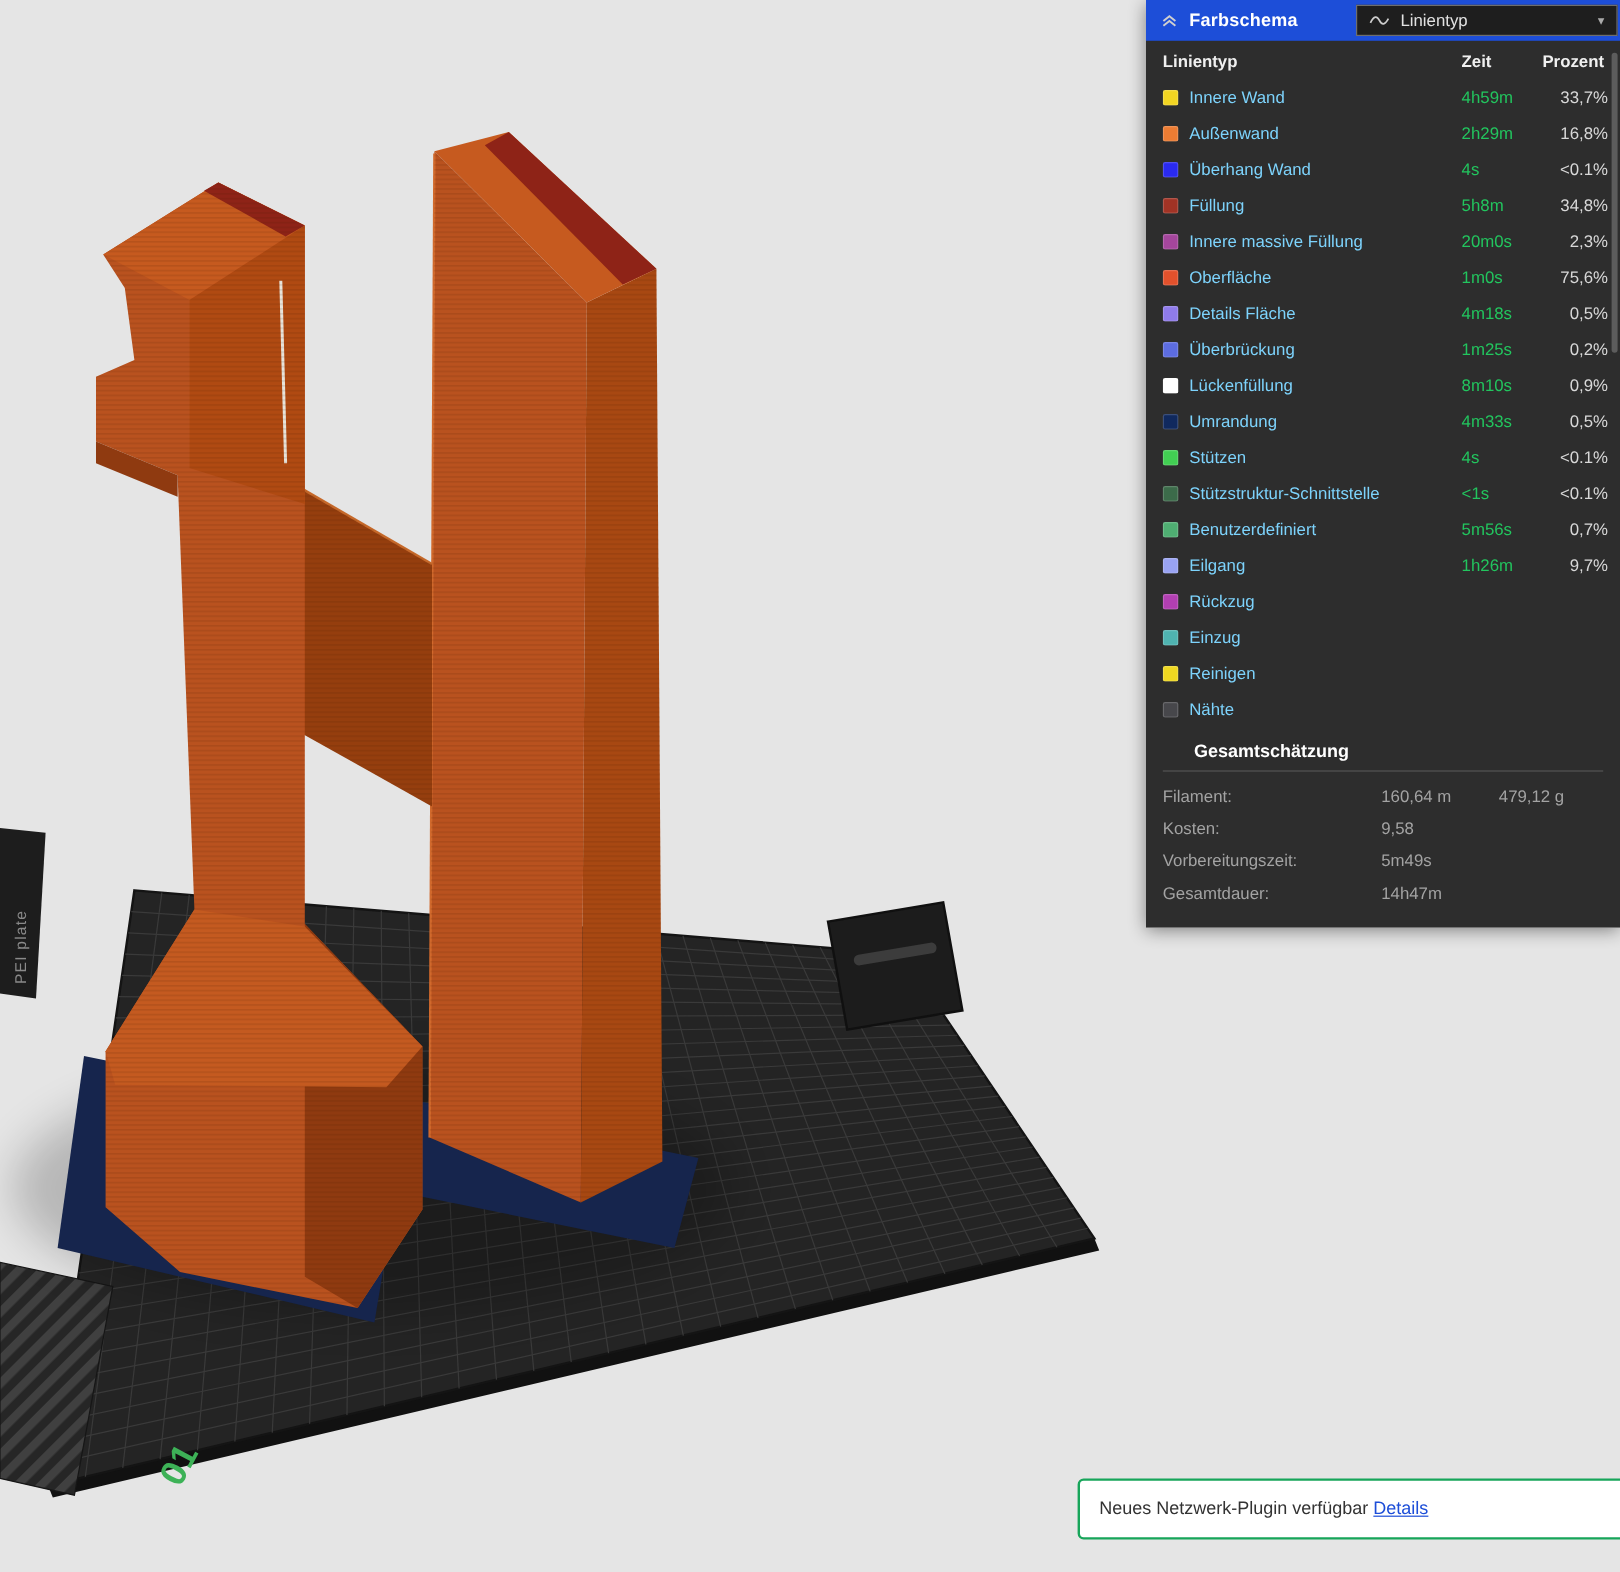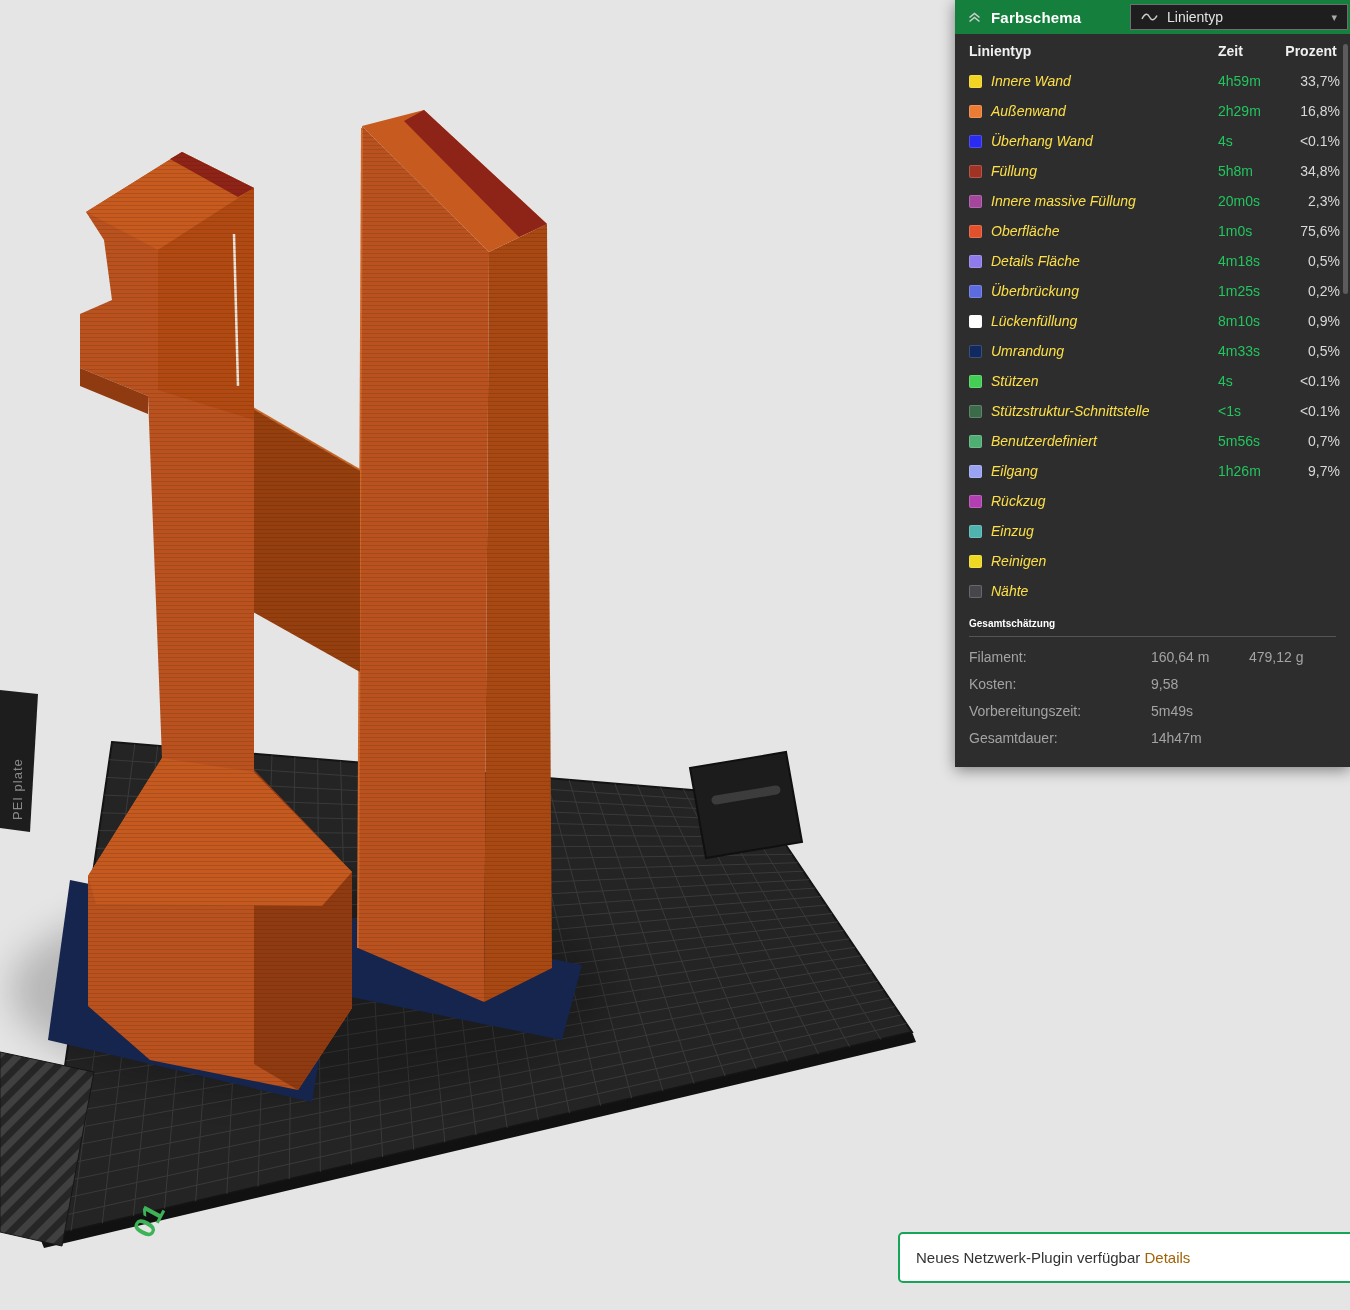--- a/index.html
+++ b/index.html
@@ -12,21 +12,21 @@
   [data-name="plate-grid"] line{stroke:#3a3a3a;stroke-width:1;}
 
   
   .panel{
     position:absolute;left:955px;top:0;width:395px;box-sizing:border-box;
     background:rgba(38,38,38,0.97);color:#d6d6d6;
     box-shadow:0 3px 14px rgba(0,0,0,.45);
     font-size:14px;
   }
   .panel-header{
-    display:flex;align-items:center;height:34px;background:#15803d;
+    display:flex;align-items:center;height:34px;background:#1d4ed8;
     padding-left:12px;gap:9px;
   }
   .panel-title{font-weight:bold;color:#ffffff;font-size:15px;letter-spacing:.2px;}
   .icon-btn{display:flex;align-items:center;cursor:pointer;}
   .dropdown{
     margin-left:auto;display:flex;align-items:center;gap:9px;
     height:24px;min-width:196px;padding:0 10px;margin-right:2px;
     border:1px solid #6e6e6e;background:#1e1e1e;color:#e2e2e2;cursor:pointer;
   }
   .dropdown .caret{margin-left:auto;color:#aaa;font-size:11px;}
@@ -39,38 +39,38 @@
   .legend-head .h-type{grid-column:1/3;}
   .legend-head .h-pct{text-align:center;}
   .lrow{
     display:grid;grid-template-columns:22px 1fr 64px 58px;
     align-items:center;height:30px;
   }
   .swatch{
     width:13px;height:13px;border-radius:2px;
     border:1px solid rgba(255,255,255,.18);box-sizing:border-box;
   }
-  .lbl{white-space:nowrap;color:#fde047;font-style:italic;}
+  .lbl{white-space:nowrap;color:#7dd3fc;}
   .time{color:#22c55e;}
   .pct{text-align:right;color:#d8d8d8;}
 
   .summary{padding:8px 14px 16px 14px;}
-  .summary-title{font-weight:bold;color:#ffffff;font-size:10px;padding:4px 0 7px 0;}
+  .summary-title{font-weight:bold;color:#ffffff;font-size:15px;padding:4px 0 7px 0;margin-left:26px;}
   .summary-divider{border:none;border-top:1px solid #555;margin:0 0 6px 0;}
   .srow{display:grid;grid-template-columns:182px 98px 1fr;align-items:center;height:27px;color:#a3a3a3;}
 
   .scrollbar{position:absolute;right:2px;top:44px;width:5px;height:250px;background:#5c5c5c;border-radius:3px;}
 
   
   .toast{
     position:absolute;left:898px;top:1232px;width:470px;box-sizing:border-box;
     background:#ffffff;border:2px solid #17a55a;border-radius:5px;
     padding:15px 16px;color:#333;font-size:15px;white-space:nowrap;
   }
-  .toast a{color:#a16207;cursor:pointer;}
+  .toast a{color:#1d4ed8;text-decoration:underline;cursor:pointer;}
 </style>
 </head>
 <body>
 
 <svg class="scene" viewBox="0 0 1350 1310" data-name="viewport-3d">
   <defs>
     <pattern id="layers" width="4" height="4" patternUnits="userSpaceOnUse">
       <line x1="0" y1="1.5" x2="4" y2="1.5" stroke="rgba(60,20,0,0.16)" stroke-width="1"></line>
     </pattern>
     <pattern id="hazard" width="14" height="14" patternUnits="userSpaceOnUse" patternTransform="rotate(45)">

